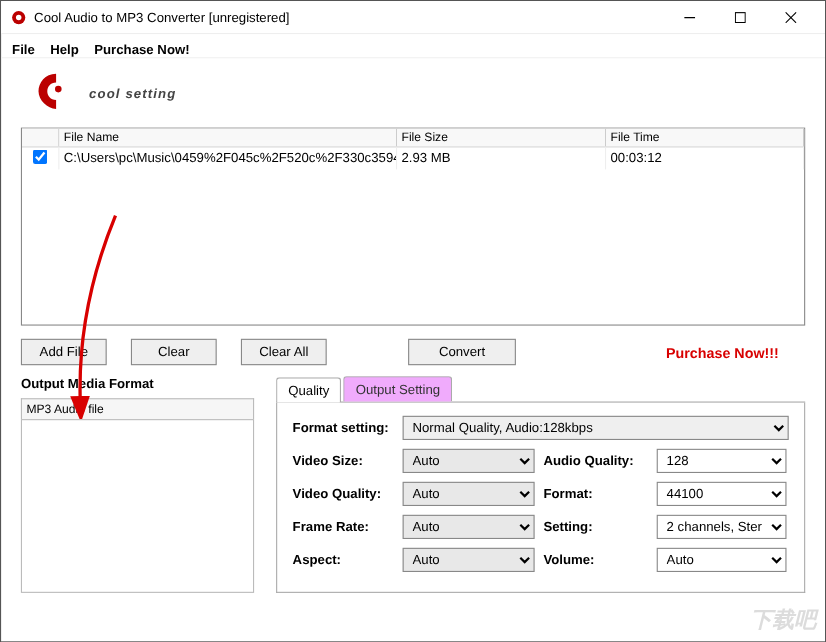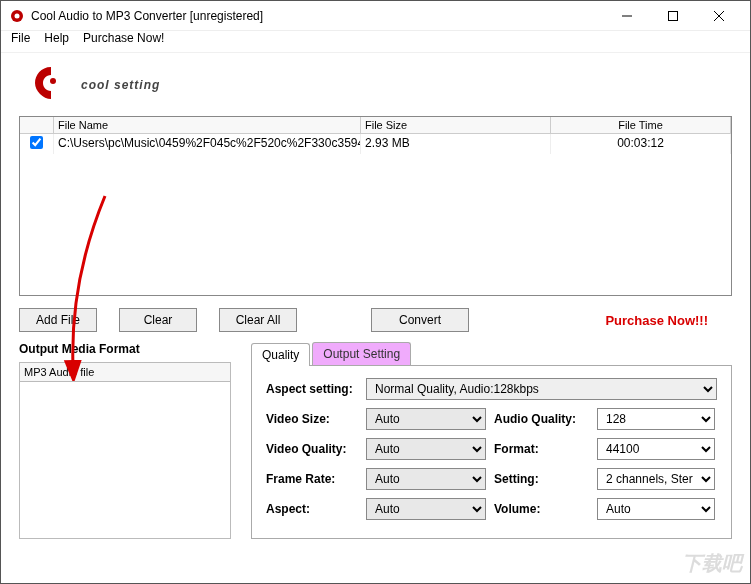--- a/index.html
+++ b/index.html
@@ -1,33 +1,33 @@
 <!DOCTYPE html>
 <html><head>
 <meta charset="utf-8">
 <style>
 * { box-sizing: border-box; margin: 0; padding: 0; font-family: "Segoe UI", Tahoma, sans-serif; font-size: 12px; }
 body { background: #fff; width: 751px; height: 584px; border: 1px solid #555; overflow: hidden; position: relative; }
 .titlebar { height: 30px; display: flex; align-items: center; padding: 0 8px; background: #fff; border-bottom: 1px solid #eee; }
 .titlebar .icon { width: 16px; height: 16px; margin-right: 6px; }
 .titlebar .title { flex: 1; color: #000; font-size: 12px; }
 .winbtn { width: 46px; height: 30px; display: flex; align-items: center; justify-content: center; color: #000; }
-.menubar { height: 22px; display: flex; align-items: flex-start; padding: 0 10px; gap: 14px; font-size: 12px; color: #000; border-bottom: 1px solid #f0f0f0; }
+.menubar { height: 22px; display: flex; align-items: flex-end; padding: 0 10px; gap: 14px; font-size: 12px; color: #000; border-bottom: 1px solid #f0f0f0; font-weight: bold; }
 .logo-area { padding: 8px 28px 8px 28px; }
 .logo-area .brand { display: flex; align-items: center; gap: 8px; font-family: Arial, sans-serif; font-size: 28px; letter-spacing: 1px; color: #444; font-style: italic; font-weight: 600; }
 .content { padding: 0 18px; }
 .filegrid { border: 1px solid #888; height: 180px; background: #fff; }
 .gridhead { display: flex; background: #fff; border-bottom: 1px solid #ccc; }
 .gridhead > div { border-right: 1px solid #ccc; padding: 2px 4px; font-size: 11px; background: #f8f8f8; }
 .gridrow { display: flex; font-size: 11px; }
 .gridrow > div { border-right: 1px solid #eee; padding: 2px 4px; overflow: hidden; white-space: nowrap; }
 .col-chk { width: 34px; text-align: center; }
 .col-name { flex: 1; }
 .col-size { width: 190px; }
-.col-time { width: 180px; text-align: center; }
+.col-time { width: 180px; }
 .btnrow { display: flex; align-items: center; gap: 22px; margin: 12px 0 10px 0; }
 button.std { width: 78px; height: 24px; background: #efefef; border: 1px solid #888; font-size: 12px; cursor: pointer; }
 button.std.big { width: 98px; }
 .purchase { margin-left: auto; margin-right: 24px; color: #d80000; font-weight: bold; font-size: 13px; }
 .lower { display: flex; gap: 20px; margin-top: 6px; }
 .omf { width: 212px; }
 .omf-title { font-weight: bold; font-size: 12px; margin-bottom: 6px; }
 .omf-head { font-size: 11px; padding: 3px 4px; background: #f6f6f6; border: 1px solid #bbb; border-bottom: none; }
 .omf-box { border: 1px solid #bbb; height: 158px; background: #fff; }
 .settings { flex: 1; }
@@ -126,21 +126,21 @@
       <div class="omf-box"></div>
     </div>
 
     <div class="settings">
       <div class="tabs">
         <div class="tab active">Quality</div>
         <div class="tab inactive">Output Setting</div>
       </div>
       <div class="settings-body">
         <div class="formrow">
-          <label>Aspect setting:</label>
+          <label>Format setting:</label>
           <select class="sel-wide"><option>Normal Quality, Audio:128kbps</option></select>
         </div>
         <div class="formrow">
           <label>Video Size:</label>
           <select class="sel-med"><option>Auto</option></select>
           <span class="lbl2">Audio Quality:</span>
           <select class="sel-sm"><option>128</option></select>
         </div>
         <div class="formrow">
           <label>Video Quality:</label>

